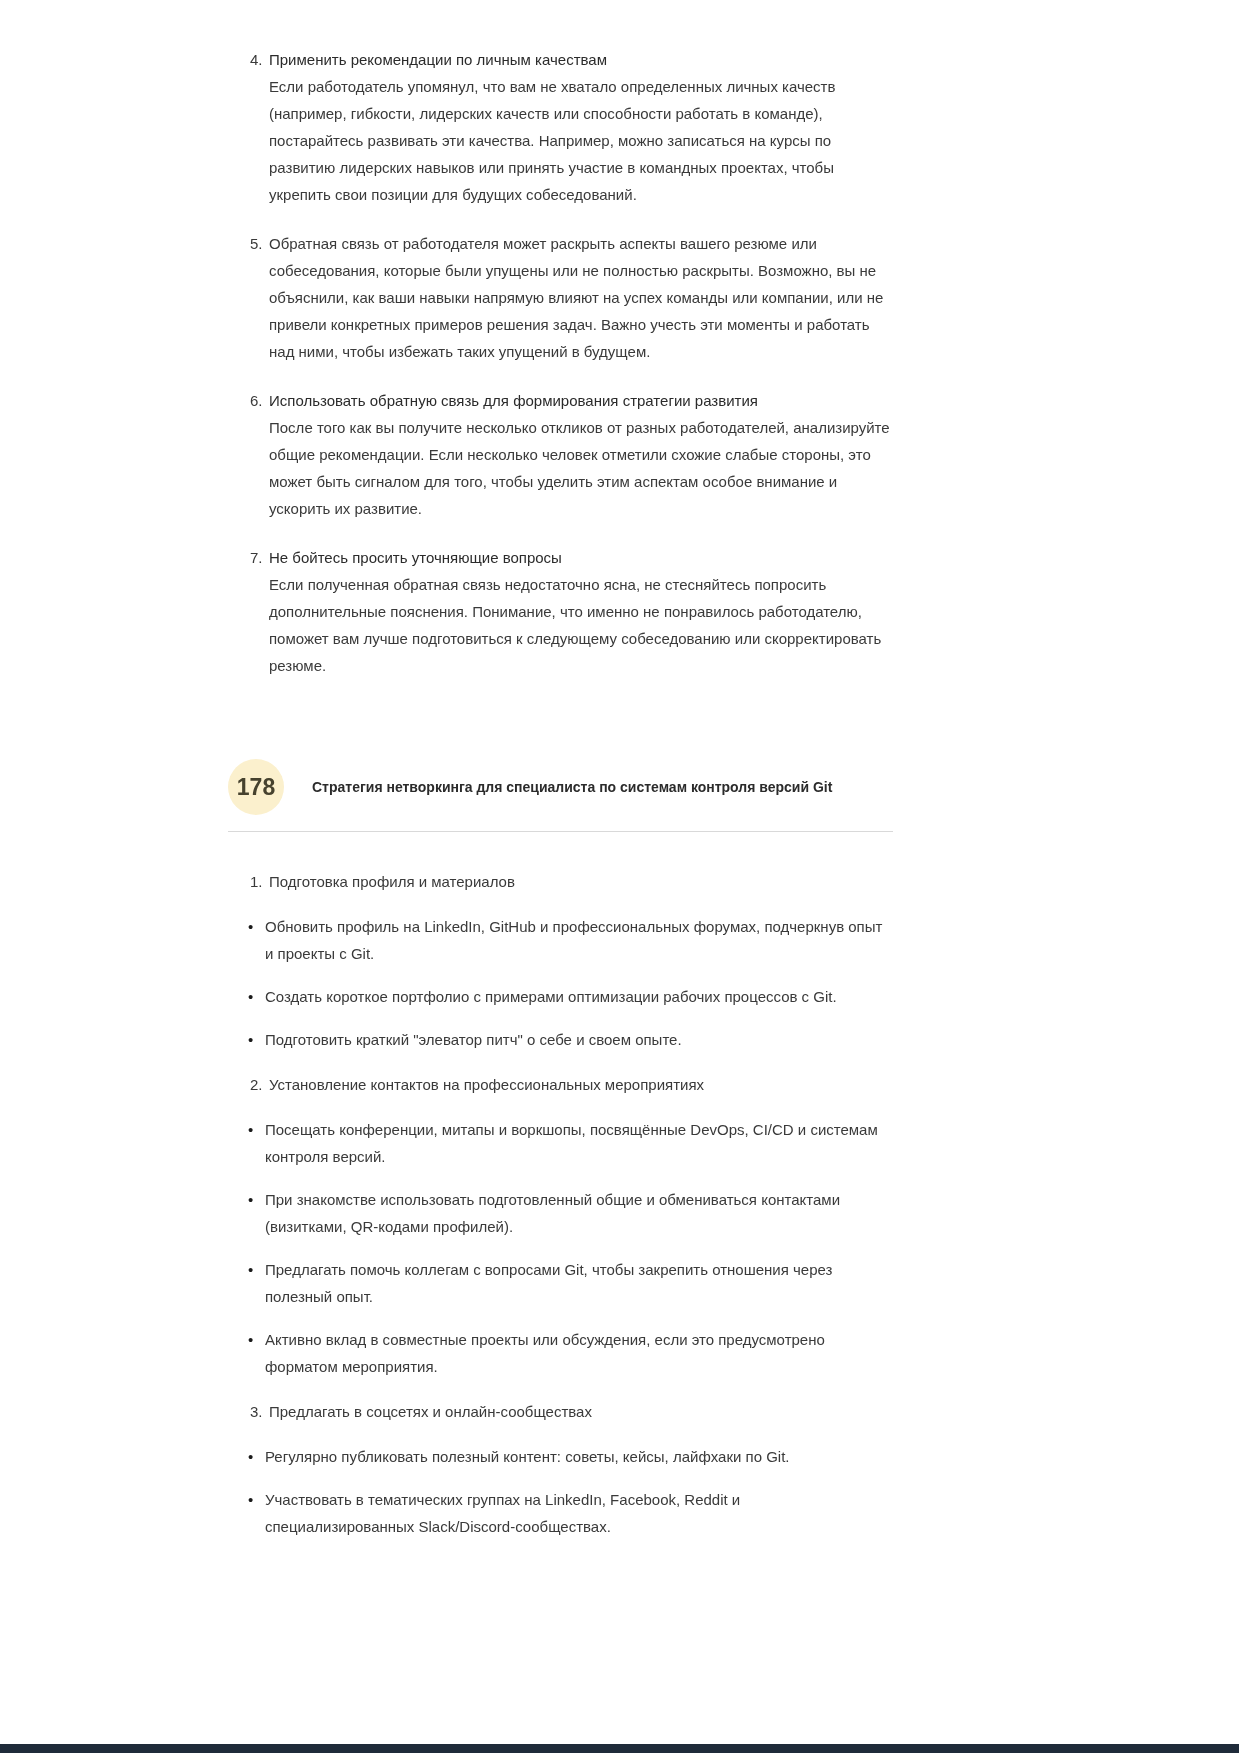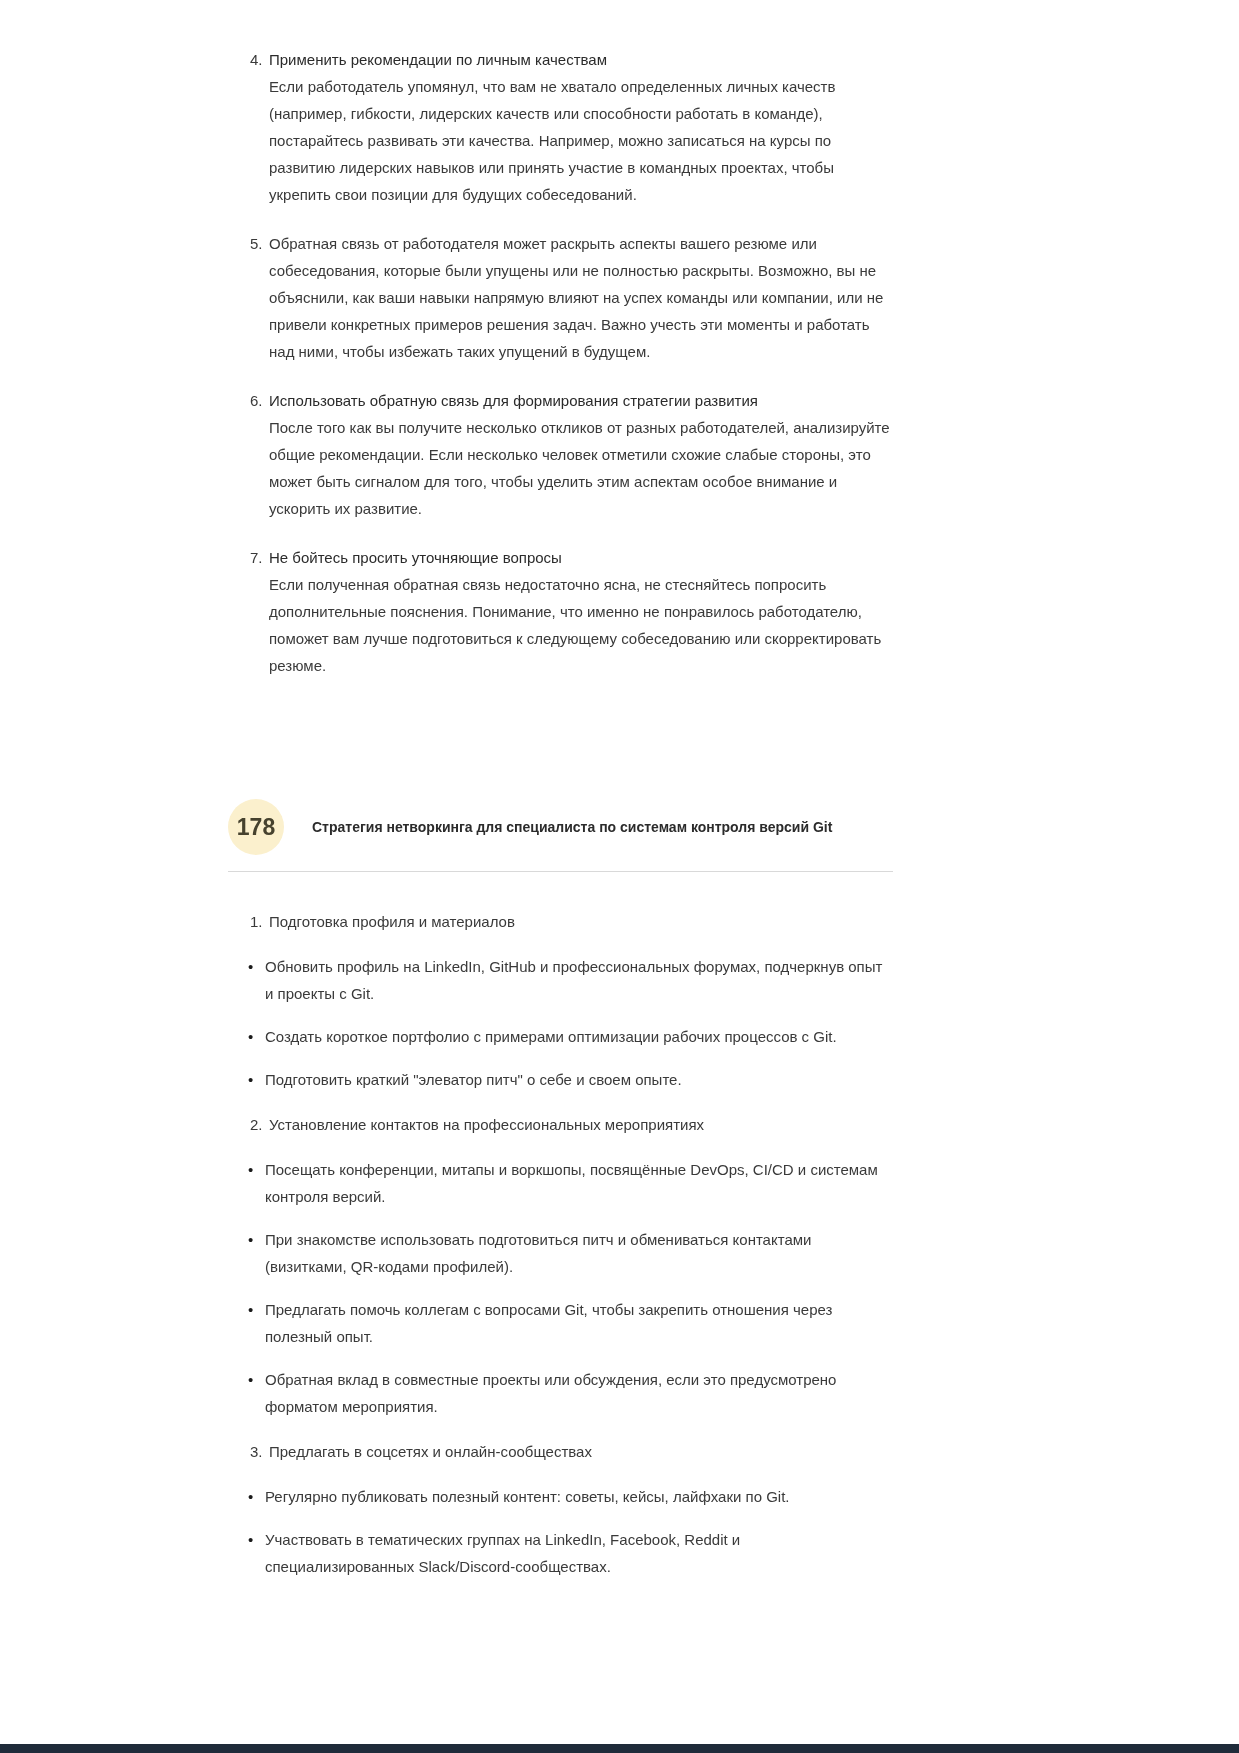--- a/index.html
+++ b/index.html
@@ -40,21 +40,21 @@
     color:var(--body_text);
   }
   .intro-text{flex:1;}
   .intro-title{
     font-weight:normal;
     color:var(--title_text);
   }
   .intro-body{color:var(--body_text);}
   
   .chapter{
-    margin-top:120px;
+    margin-top:80px;
     padding-bottom:16px;
     border-bottom:1px solid var(--rule);
     display:flex;
     align-items:center;
   }
   .chapter-badge{
     flex:0 0 56px;
     width:56px;height:56px;
     border-radius:50%;
     background:var(--badge_bg);
@@ -164,29 +164,29 @@
         <div class="outline-num-item">
           <div class="outline-num">2.</div>
           <div class="bullet-text">Установление контактов на профессиональных мероприятиях</div>
         </div>
         <div class="bullet-item">
           <span class="bullet-dot"></span>
           <div class="bullet-text">Посещать конференции, митапы и воркшопы, посвящённые DevOps, CI/CD и системам контроля версий.</div>
         </div>
         <div class="bullet-item">
           <span class="bullet-dot"></span>
-          <div class="bullet-text">При знакомстве использовать подготовиться питч и обмениваться контактами (визитками, QR-кодами профилей).</div>
+          <div class="bullet-text">При знакомстве использовать подготовленный общие и обмениваться контактами (визитками, QR-кодами профилей).</div>
         </div>
         <div class="bullet-item">
           <span class="bullet-dot"></span>
           <div class="bullet-text">Предлагать помочь коллегам с вопросами Git, чтобы закрепить отношения через полезный опыт.</div>
         </div>
         <div class="bullet-item">
           <span class="bullet-dot"></span>
-          <div class="bullet-text">Обратная вклад в совместные проекты или обсуждения, если это предусмотрено форматом мероприятия.</div>
+          <div class="bullet-text">Активно вклад в совместные проекты или обсуждения, если это предусмотрено форматом мероприятия.</div>
         </div>
         <div class="outline-num-item">
           <div class="outline-num">3.</div>
           <div class="bullet-text">Предлагать в соцсетях и онлайн-сообществах</div>
         </div>
         <div class="bullet-item">
           <span class="bullet-dot"></span>
           <div class="bullet-text">Регулярно публиковать полезный контент: советы, кейсы, лайфхаки по Git.</div>
         </div>
         <div class="bullet-item">

